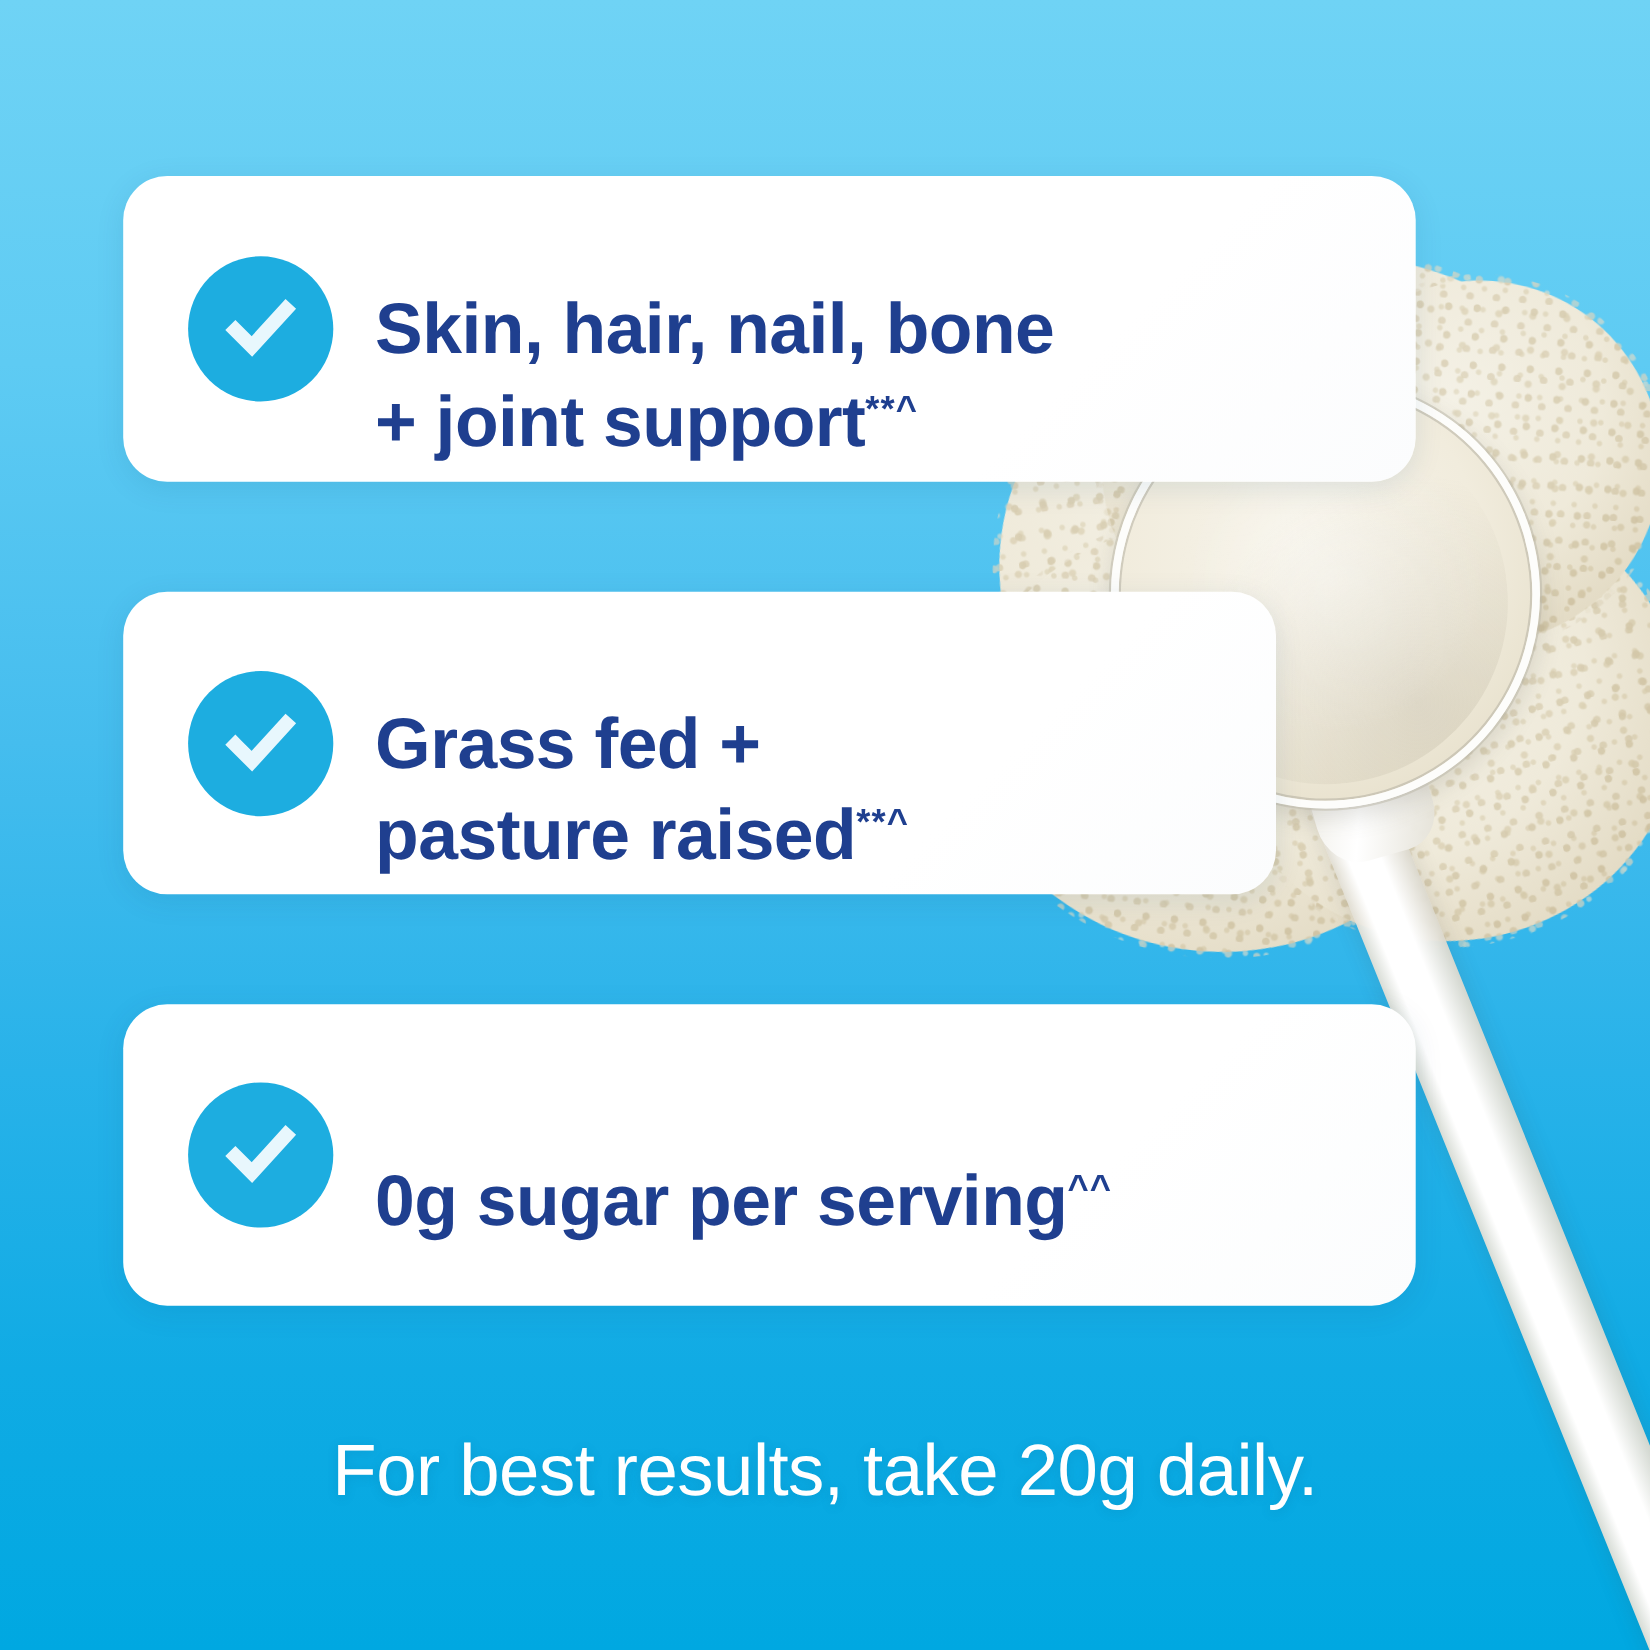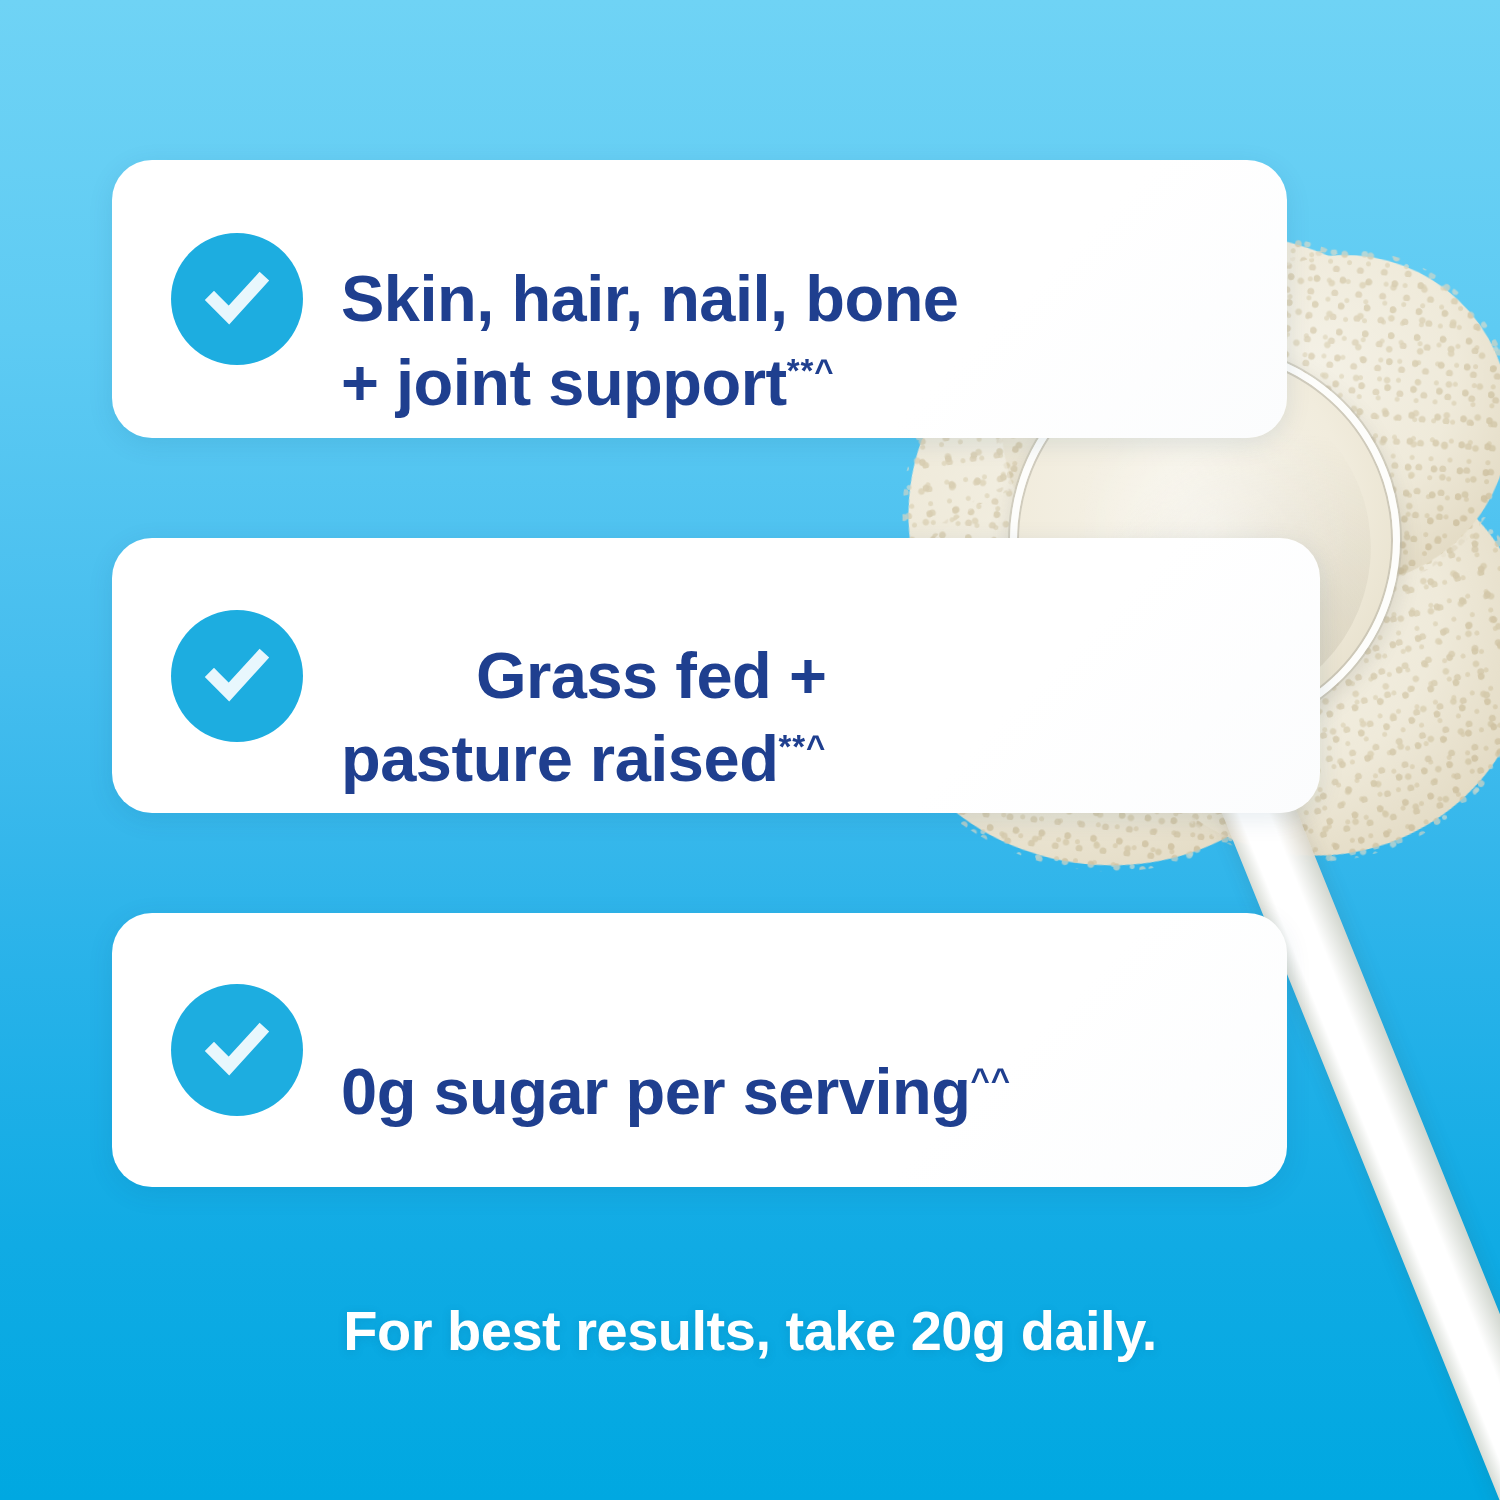--- a/index.html
+++ b/index.html
@@ -162,32 +162,32 @@
     letter-spacing: -0.5px;
     white-space: pre-line;
   }
   .card-text .sup {
     font-size: 33px;
     vertical-align: super;
     letter-spacing: 1px;
   }
 
   
-  .card-2 { width: 1208px; text-align: right; }
+  .card-2 { width: 1048px; }
 
   
   .footer-note {
     position: absolute;
     left: 0;
     right: 0;
     top: 1298px;
     text-align: center;
     color: #ffffff;
-    font-size: 56px;
-    font-weight: bold;
+    font-size: 66px;
+    font-weight: normal;
     letter-spacing: -0.5px;
     text-shadow: 0 2px 10px rgba(0,90,135,.18);
   }
 </style>
 </head>
 <body>
 
 <div id="stage">
 
   <div class="photo-layer">

